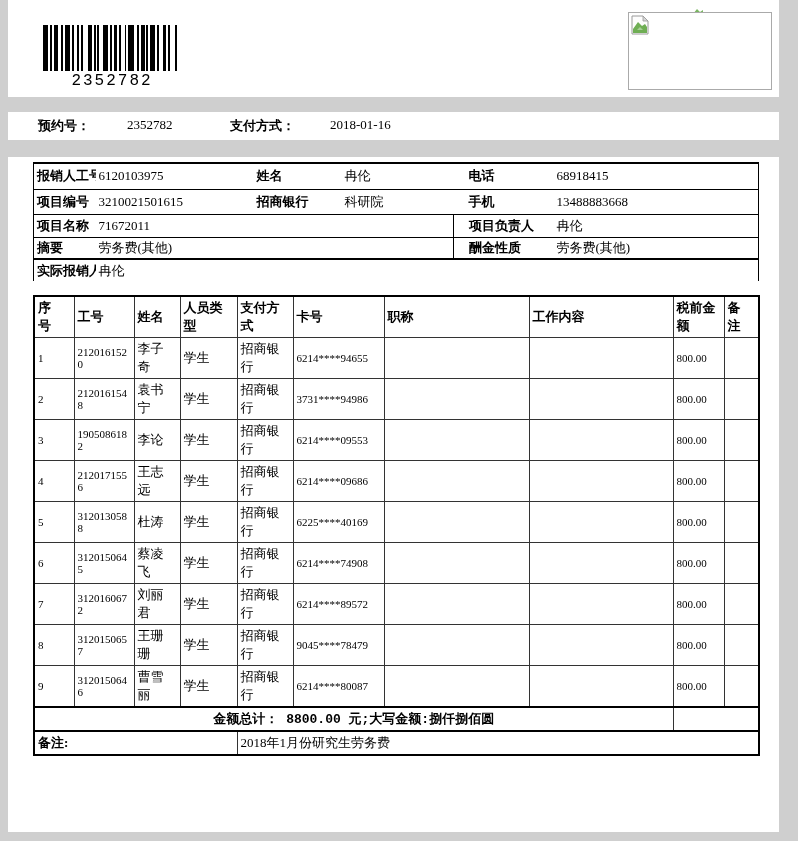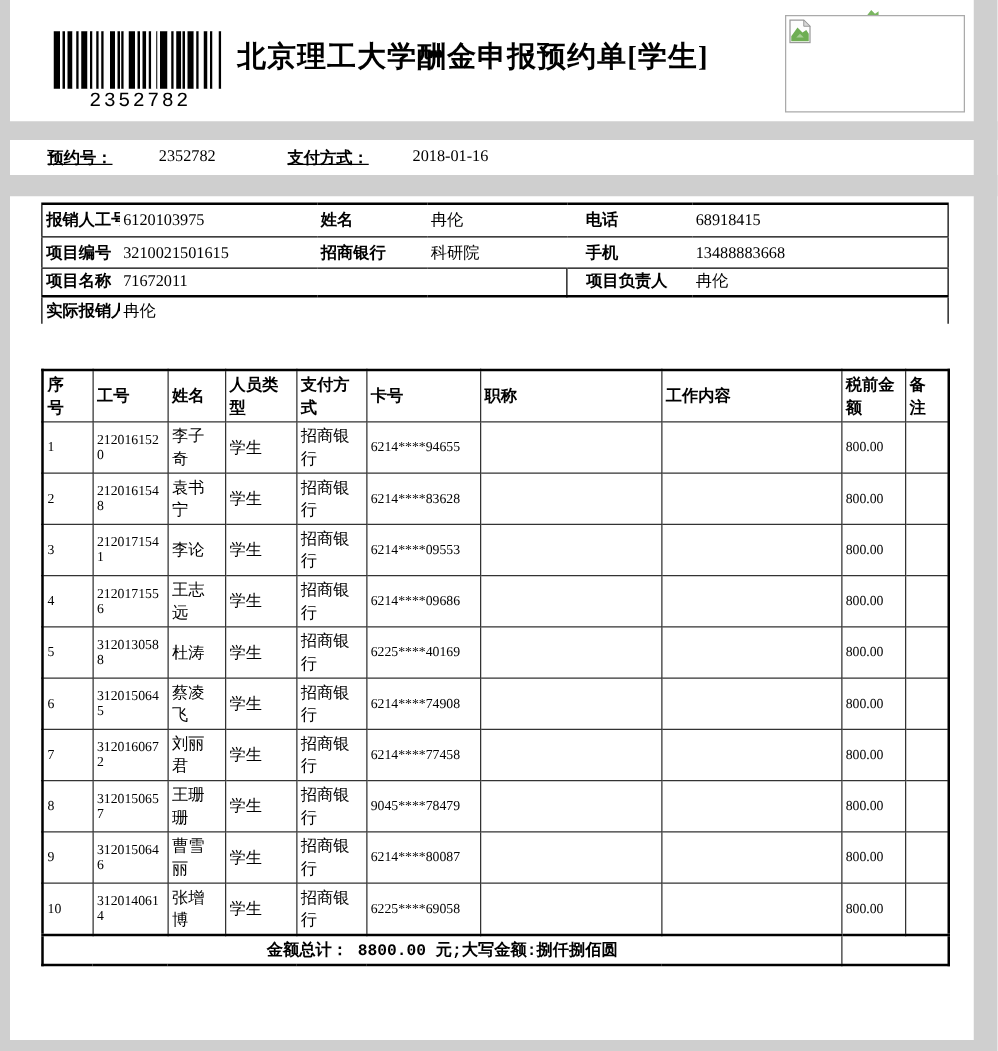--- a/index.html
+++ b/index.html
@@ -21,21 +21,21 @@
   .bars div{height:100%;}
   .barcode-num{font-family:"Liberation Mono","DejaVu Sans Mono",monospace;font-size:16px;letter-spacing:2px;margin-top:1px;}
   .doc-title{position:absolute;left:0;right:30px;top:30px;text-align:center;font-size:23px;font-weight:bold;letter-spacing:1px;}
   .img-box{position:absolute;left:620px;top:12px;width:142px;height:76px;border:1px solid #aaa;background:#fff;}
   .img-box svg{margin:2px;}
   .img-frag{position:absolute;left:685px;top:0;}
 
   
   .res-line{position:absolute;top:5px;left:0;font-size:13px;}
   .res-line span{position:absolute;white-space:nowrap;}
-  .lab{font-weight:bold;text-decoration:underline;}
+  .lab{font-weight:bold;}
   #res-num-label{left:30px;} #res-num-value{left:119px;}
   #res-time-label{left:222px;} #res-time-value{left:322px;}
 
   
   table{border-collapse:collapse;table-layout:fixed;}
   .info-tbl{position:absolute;left:25px;top:5px;width:725px;font-size:13px;}
   .info-tbl td,.info-tbl th{padding:1px 3px;text-align:left;white-space:nowrap;overflow:hidden;font-weight:normal;vertical-align:middle;}
   .info-tbl th{font-weight:bold;}
   .info-tbl tr{border-top:1px solid #000;}
   .info-tbl tr.thick{border-top:2px solid #000;}
@@ -120,21 +120,20 @@
         <div style="flex-grow: 2; background: rgb(255, 255, 255);"></div>
         <div style="flex-grow: 2; background: rgb(0, 0, 0);"></div>
         <div style="flex-grow: 1; background: rgb(255, 255, 255);"></div>
         <div style="flex-grow: 1; background: rgb(0, 0, 0);"></div>
         <div style="flex-grow: 3; background: rgb(255, 255, 255);"></div>
         <div style="flex-grow: 1; background: rgb(0, 0, 0);"></div>
         <div style="flex-grow: 2; background: rgb(255, 255, 255);"></div>
       </div>
     <div class="barcode-num">2352782</div>
   </div>
-  <div class="doc-title">北京理工大学酬金申报预约单[学生]</div>
   <div class="img-frag">
     <svg width="10" height="5" viewBox="0 0 10 5">
         <polygon points="0,5 4,0 7,3 10,1 10,5" fill="#7ab661"></polygon>
       </svg>
   </div>
   <div class="img-box">
     <svg width="18" height="20" viewBox="0 0 18 20">
       <path d="M1 1 h11 l5 5 v13 h-16 z" fill="#fdfdfd" stroke="#9a9a9a" stroke-width="1"></path>
       <path d="M12 1 v5 h5 z" fill="#d7d7d7" stroke="#9a9a9a" stroke-width="0.8"></path>
       <polygon points="2,14 7,7 11,11 14,9 16,12 16,18 2,18" fill="#6fae54"></polygon>
@@ -178,20 +177,26 @@
       <th>招商银行</th>
       <td>科研院</td>
       <th class="pl15">手机</th>
       <td>13488883668</td>
     </tr>
     <tr class="r3">
       <th>项目名称</th>
       <td colspan="3">71672011</td>
       <th class="bl pl15">项目负责人</th>
       <td>冉伦</td>
+    </tr>
+    <tr class="r4">
+      <th>摘要</th>
+      <td colspan="3">劳务费(其他)</td>
+      <th class="bl pl15">酬金性质</th>
+      <td>劳务费(其他)</td>
     </tr>
     <tr class="r5 thick">
       <th>实际报销人</th>
       <td colspan="5">冉伦</td>
     </tr>
   </tbody>
     </table>
 
   <table class="data-tbl">
     <colgroup>
@@ -232,29 +237,29 @@
           <td class="c7"></td>
           <td class="c8 num">800.00</td>
           <td class="c9"></td>
         </tr>
         <tr>
           <td class="c0 num">2</td>
           <td class="c1 num">2120161548</td>
           <td class="c2">袁书宁</td>
           <td class="c3">学生</td>
           <td class="c4">招商银行</td>
-          <td class="c5 num">6214****83628</td>
+          <td class="c5 num">3731****94986</td>
           <td class="c6"></td>
           <td class="c7"></td>
           <td class="c8 num">800.00</td>
           <td class="c9"></td>
         </tr>
         <tr>
           <td class="c0 num">3</td>
-          <td class="c1 num">2120171541</td>
+          <td class="c1 num">1905086182</td>
           <td class="c2">李论</td>
           <td class="c3">学生</td>
           <td class="c4">招商银行</td>
           <td class="c5 num">6214****09553</td>
           <td class="c6"></td>
           <td class="c7"></td>
           <td class="c8 num">800.00</td>
           <td class="c9"></td>
         </tr>
         <tr>
@@ -292,21 +297,21 @@
           <td class="c7"></td>
           <td class="c8 num">800.00</td>
           <td class="c9"></td>
         </tr>
         <tr>
           <td class="c0 num">7</td>
           <td class="c1 num">3120160672</td>
           <td class="c2">刘丽君</td>
           <td class="c3">学生</td>
           <td class="c4">招商银行</td>
-          <td class="c5 num">6214****77458</td>
+          <td class="c5 num">6214****89572</td>
           <td class="c6"></td>
           <td class="c7"></td>
           <td class="c8 num">800.00</td>
           <td class="c9"></td>
         </tr>
         <tr>
           <td class="c0 num">8</td>
           <td class="c1 num">3120150657</td>
           <td class="c2">王珊珊</td>
           <td class="c3">学生</td>
@@ -317,38 +322,30 @@
           <td class="c8 num">800.00</td>
           <td class="c9"></td>
         </tr>
         <tr>
           <td class="c0 num">9</td>
           <td class="c1 num">3120150646</td>
           <td class="c2">曹雪丽</td>
           <td class="c3">学生</td>
           <td class="c4">招商银行</td>
           <td class="c5 num">6214****80087</td>
-          <td class="c6"></td>
-          <td class="c7"></td>
-          <td class="c8 num">800.00</td>
-          <td class="c9"></td>
-        </tr>
-        <tr>
-          <td class="c0 num">10</td>
-          <td class="c1 num">3120140614</td>
-          <td class="c2">张增博</td>
-          <td class="c3">学生</td>
-          <td class="c4">招商银行</td>
-          <td class="c5 num">6225****69058</td>
           <td class="c6"></td>
           <td class="c7"></td>
           <td class="c8 num">800.00</td>
           <td class="c9"></td>
         </tr>
       </tbody>
     <tbody>
       <tr class="row-total">
         <td colspan="8" class="tcell">金额总计： 8800.00 元;大写金额:捌仟捌佰圆</td>
         <td colspan="2"></td>
       </tr>
+      <tr class="row-remark">
+        <td colspan="4" class="rlab">备注:</td>
+        <td colspan="6">2018年1月份研究生劳务费</td>
+      </tr>
     </tbody>
   </table>
 </div>
 
 </body></html>

